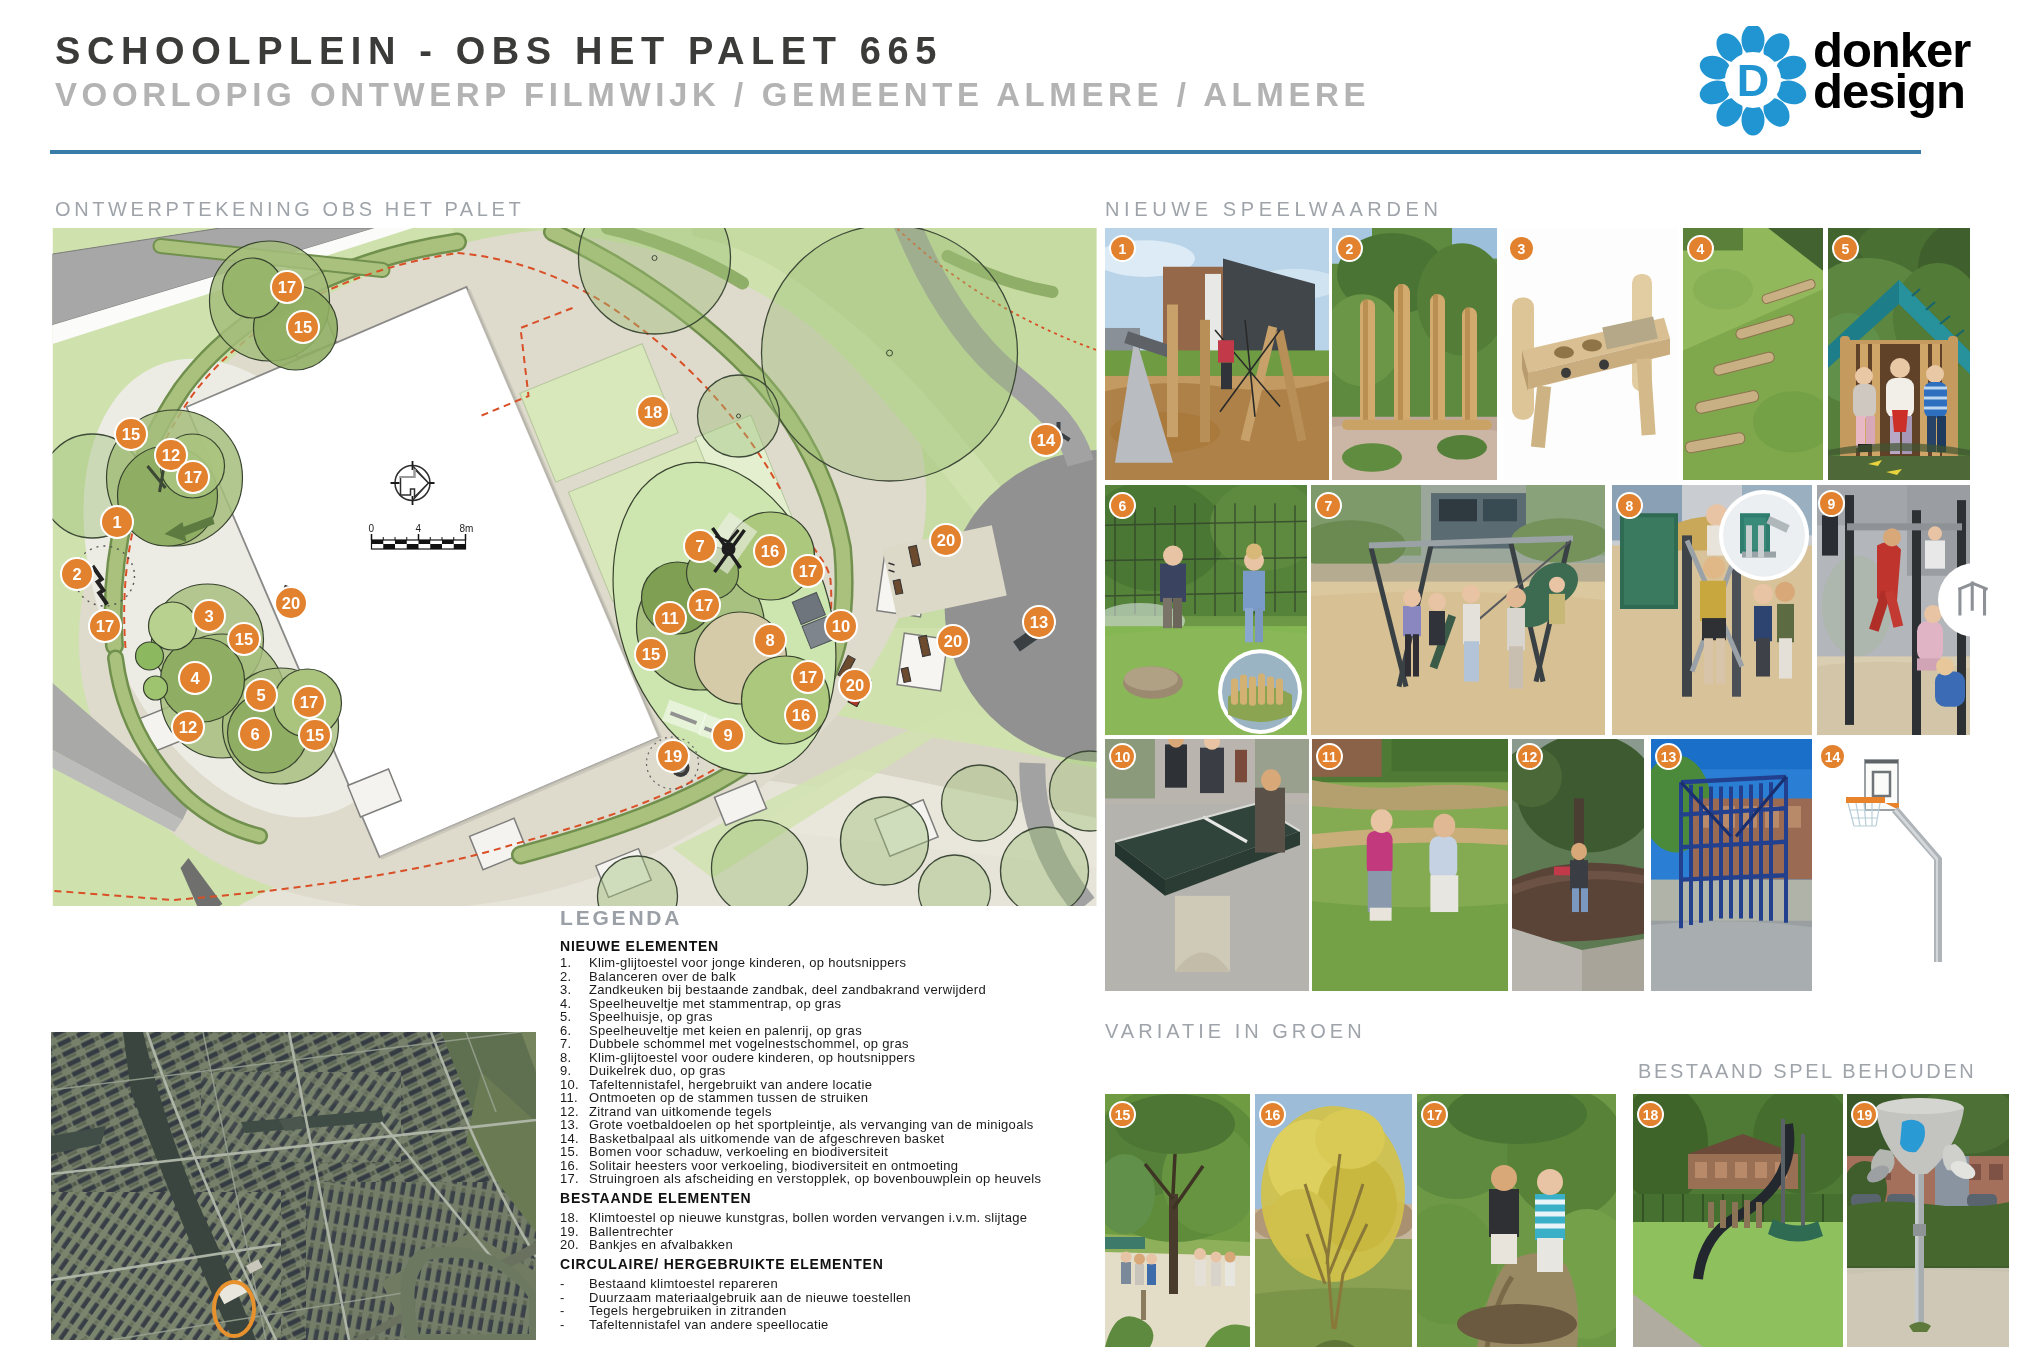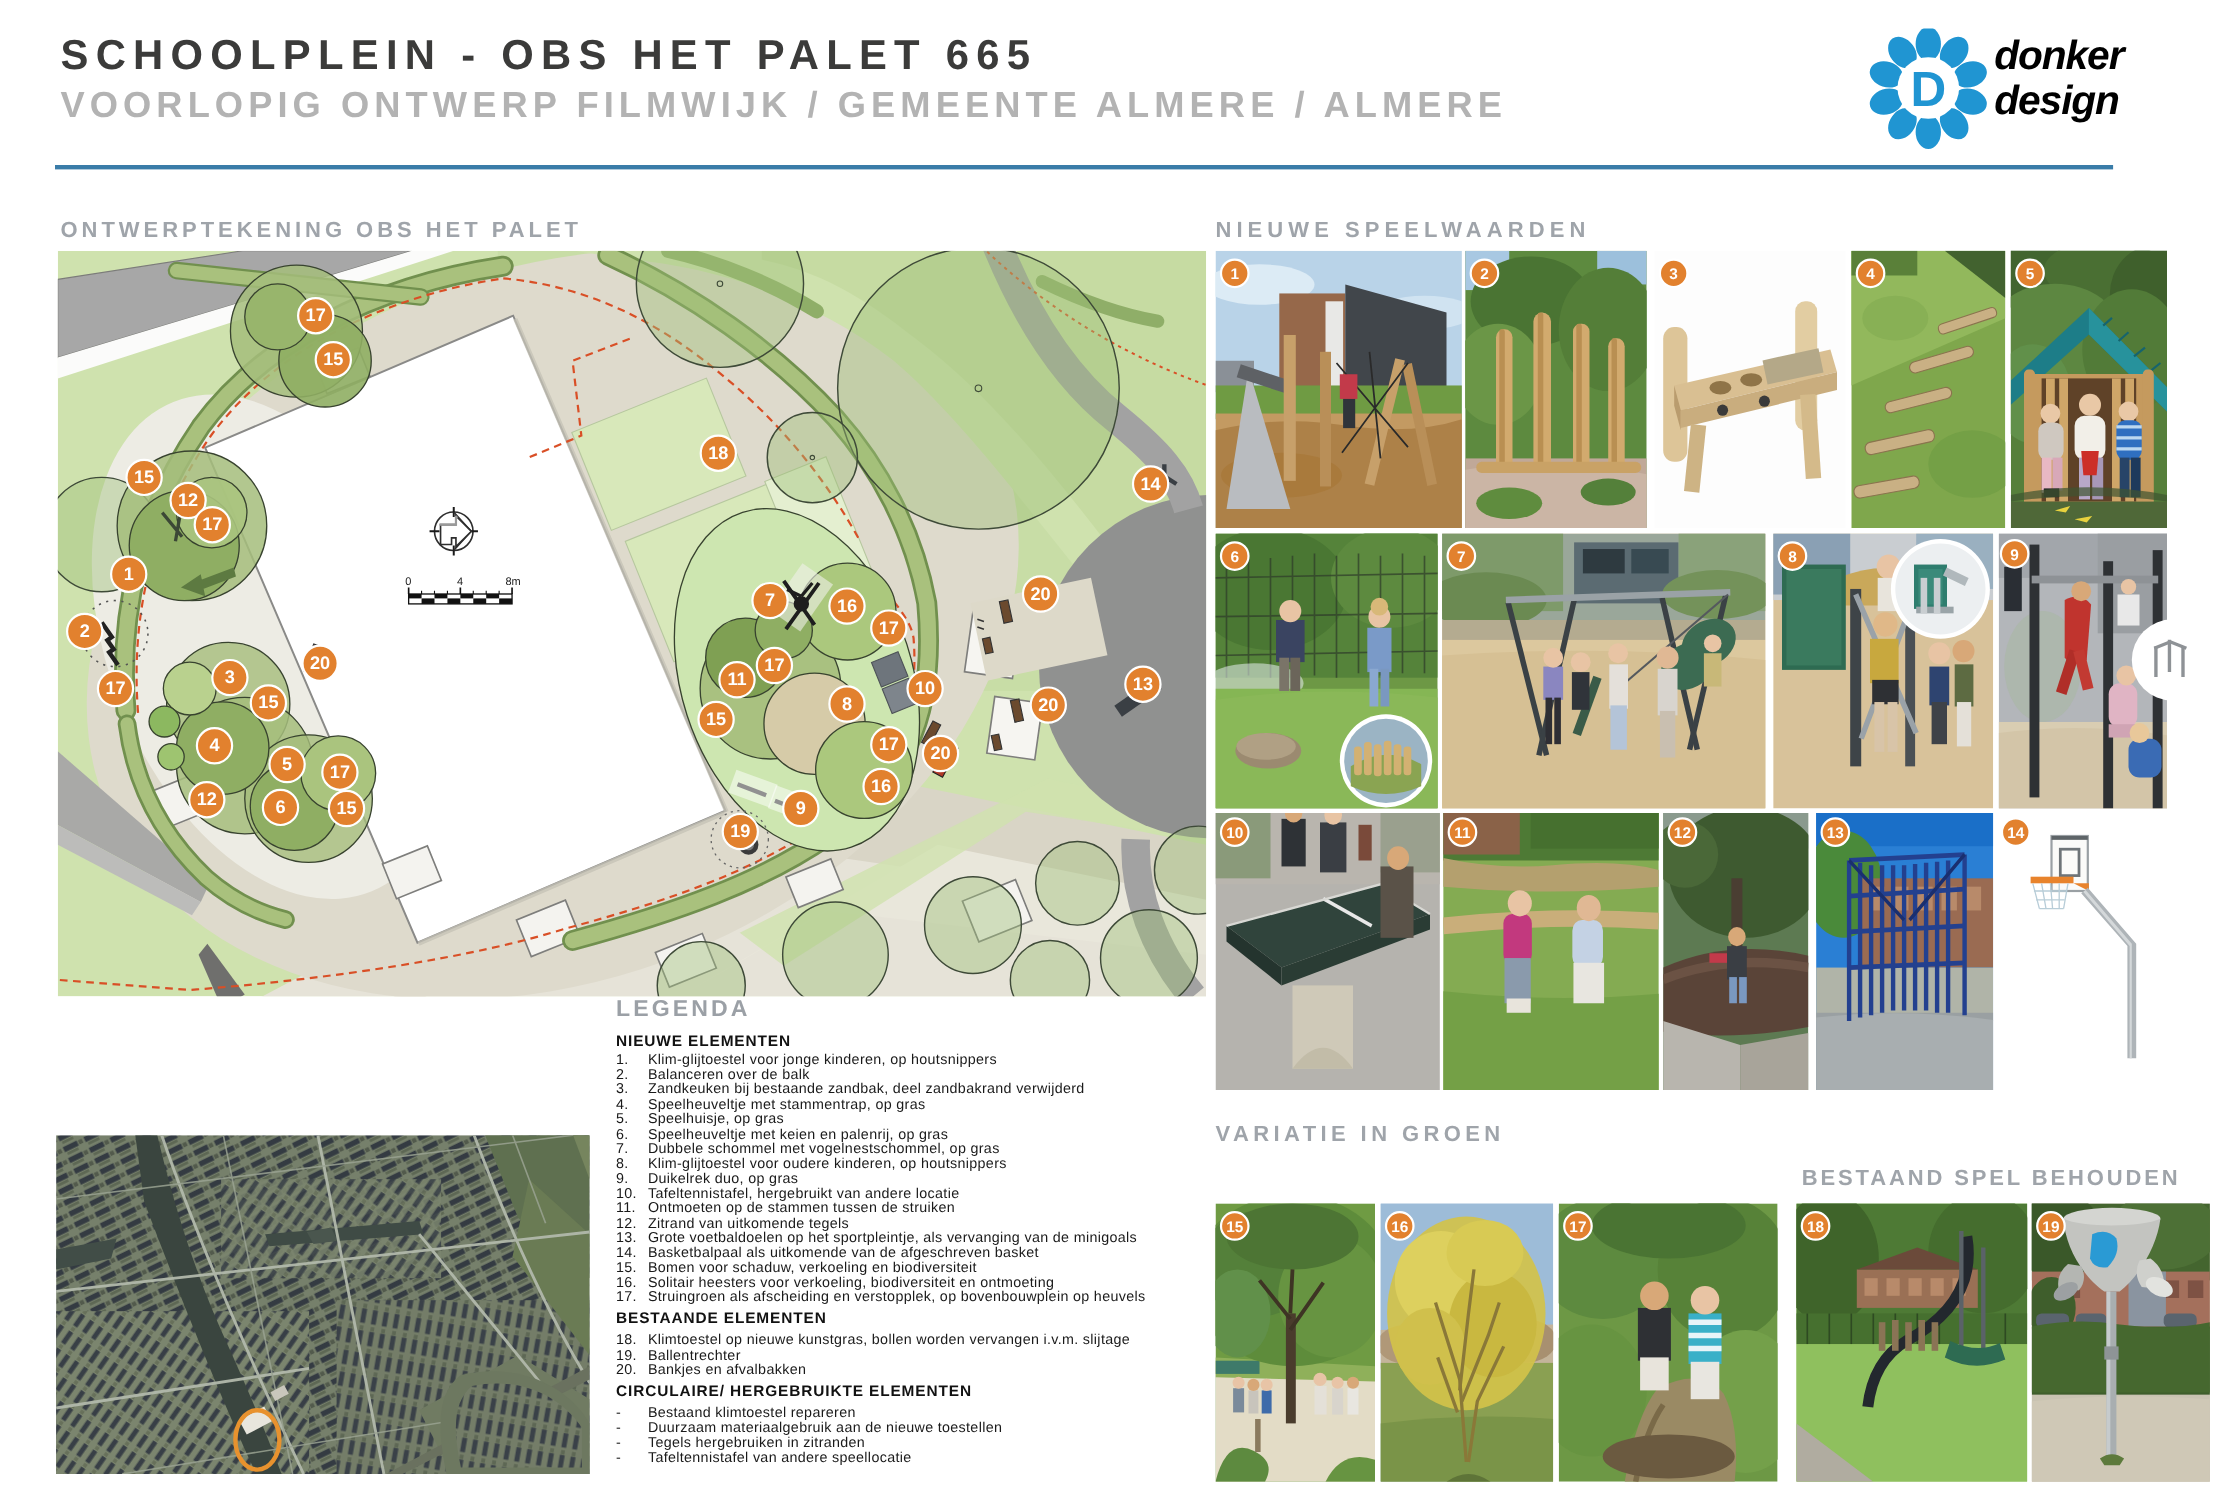--- a/index.html
+++ b/index.html
@@ -1,21 +1,21 @@
 <!DOCTYPE html>
 <html><head>
 <meta charset="utf-8">
 <style>
   html,body{margin:0;padding:0;}
   body{width:2025px;height:1369px;position:relative;background:#fff;overflow:hidden;
        font-family:"Liberation Sans",sans-serif;}
   .abs{position:absolute;}
   .h1{font-weight:bold;font-size:38px;letter-spacing:6.6px;color:#3b3b3a;white-space:nowrap;}
   .h2{font-weight:bold;font-size:33px;letter-spacing:4.6px;color:#b3b3b3;white-space:nowrap;}
-  .sec{font-weight:bold;font-size:20px;letter-spacing:4px;color:#9fa4aa;white-space:nowrap;}
+  .sec{font-weight:normal;font-size:20px;letter-spacing:4px;color:#9fa4aa;white-space:nowrap;}
   .photo{position:absolute;overflow:hidden;}
   .badge{position:absolute;width:27px;height:27px;border-radius:50%;background:#e2812e;
          border:2.5px solid #fff;color:#fff;font-weight:bold;font-size:14px;
          display:flex;align-items:center;justify-content:center;box-sizing:border-box;
          z-index:30;}
   .pbadge{position:absolute;width:34px;height:34px;border-radius:50%;background:#e2812e;
          border:2.5px solid #fff;color:#fff;font-weight:bold;font-size:16.5px;
          display:flex;align-items:center;justify-content:center;box-sizing:border-box;
          z-index:30;}
   .leg{font-size:13px;letter-spacing:0.3px;color:#1a1a1a;line-height:13.5px;}
@@ -41,21 +41,21 @@
       <use href="#p" transform="rotate(180)"></use>
       <use href="#p" transform="rotate(216)"></use>
       <use href="#p" transform="rotate(252)"></use>
       <use href="#p" transform="rotate(288)"></use>
       <use href="#p" transform="rotate(324)"></use>
     </g>
     <circle cx="0" cy="0" r="28" fill="#fff"></circle>
     <text x="0" y="16" text-anchor="middle" fill="#2095d2" font-family="Liberation Sans" font-weight="bold" font-size="45px">D</text>
   </g>
 </svg>
-<div class="abs" style="left:1813px;top:30px;font-weight:bold;color:#000;font-size:37px;line-height:41px;letter-spacing:-1px;font-style:italic;">donker<br>design</div>
+<div class="abs" style="left:1813px;top:30px;font-weight:bold;color:#000;font-size:49px;line-height:41px;letter-spacing:-1px;">donker<br>design</div>
 
 <div class="abs sec" style="left:55px;top:198px;letter-spacing:3.6px;">ONTWERPTEKENING OBS HET PALET</div>
 <div class="abs sec" style="left:1105px;top:198px;letter-spacing:4.6px;">NIEUWE SPEELWAARDEN</div>
 <div class="abs sec" style="left:1105px;top:1020px;">VARIATIE IN GROEN</div>
 <div class="abs sec" style="left:1638px;top:1060px;letter-spacing:2.6px;">BESTAAND SPEL BEHOUDEN</div>
 
 <div class="abs" style="left:52px;top:228px;width:1045px;height:678px;">
 <svg width="1045" height="678" viewBox="0 0 1044 678">
   <defs>
     <clipPath id="plan">

